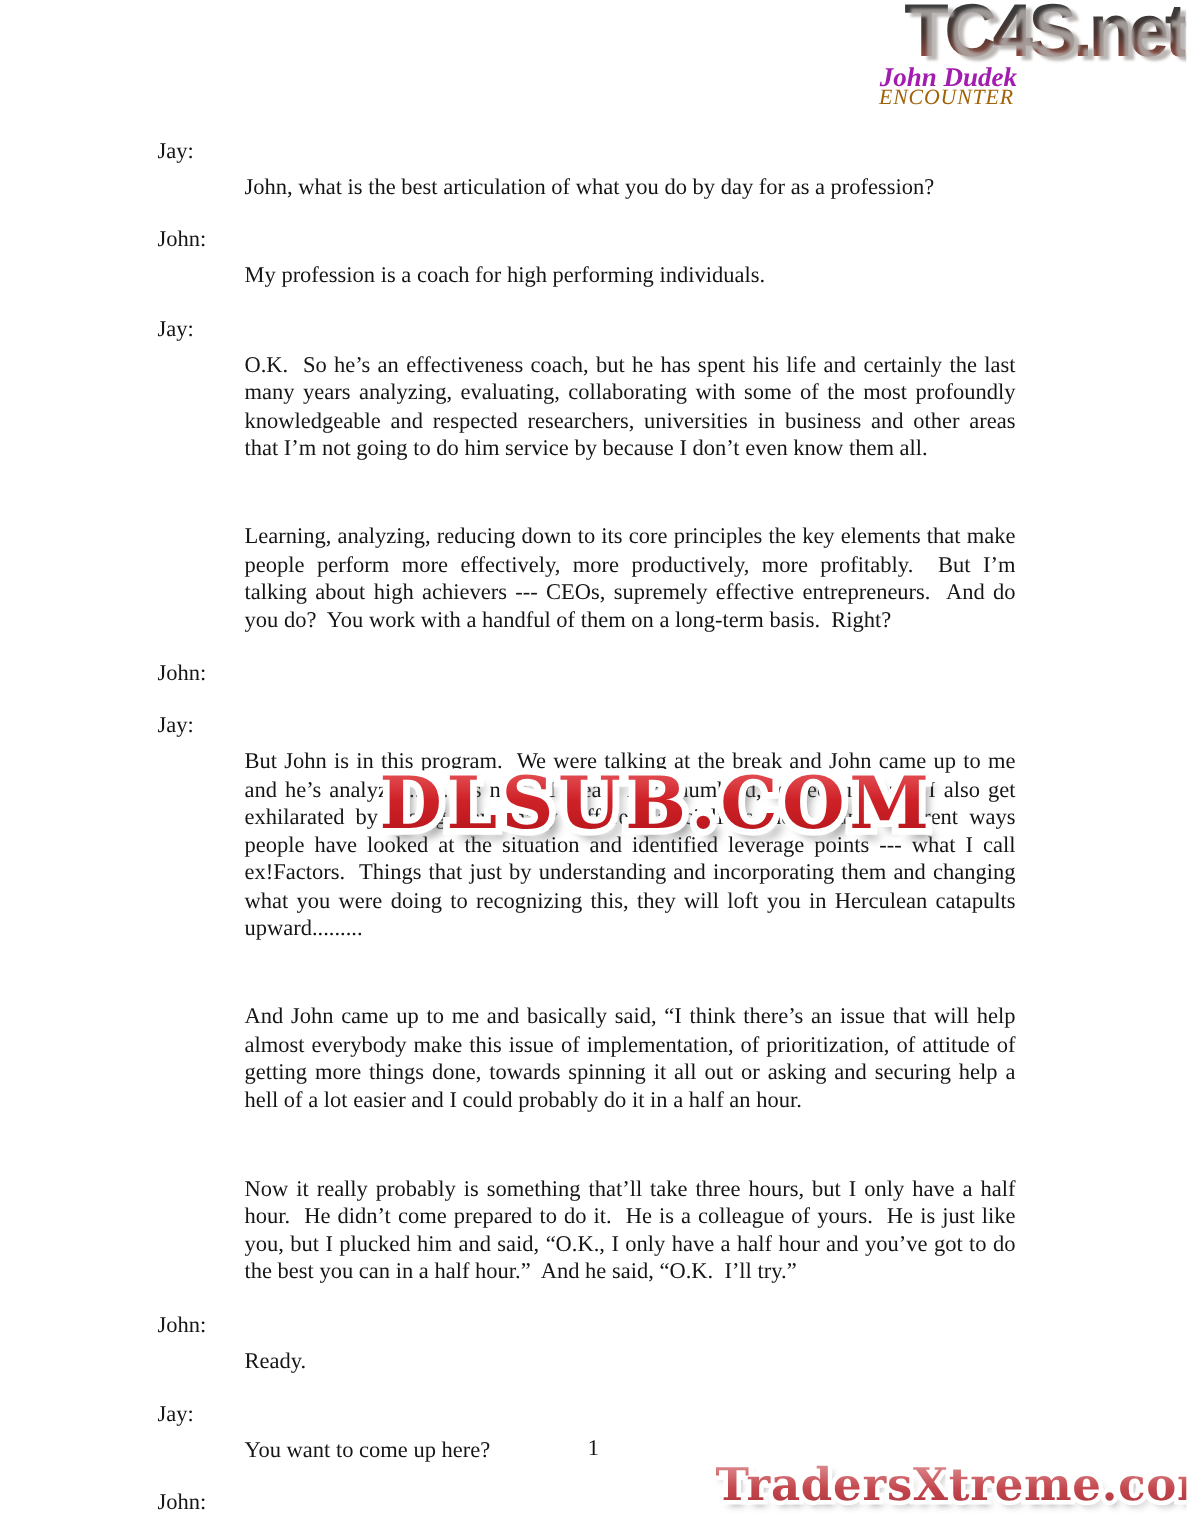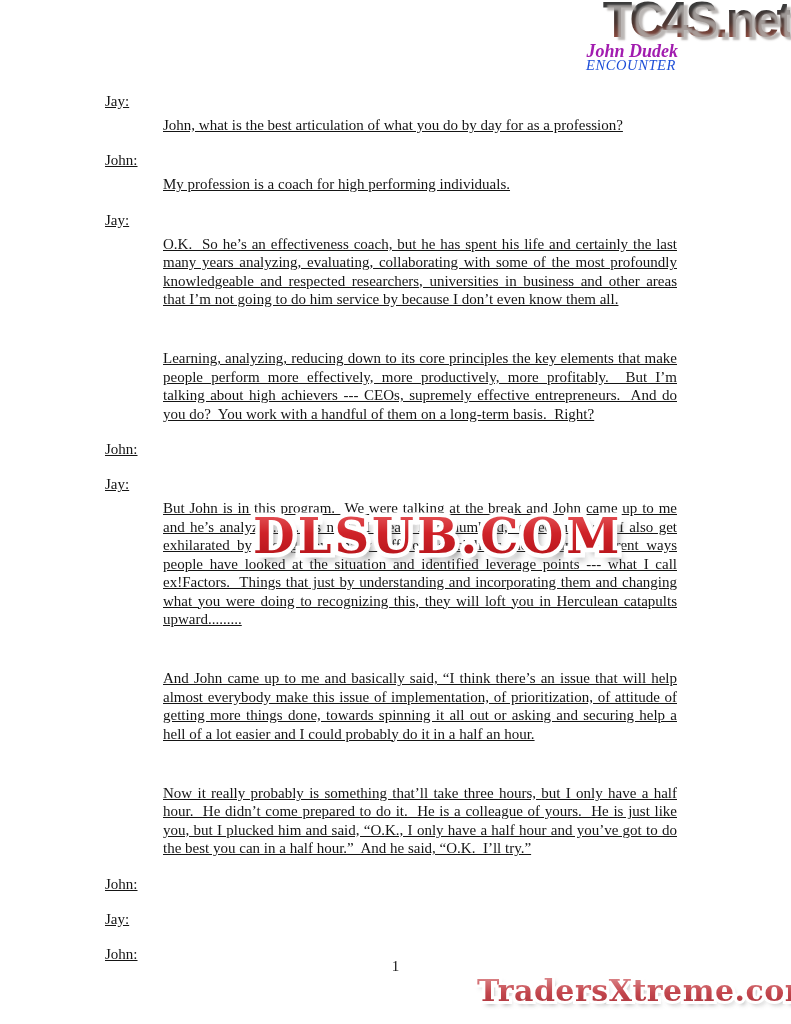--- a/index.html
+++ b/index.html
@@ -42,33 +42,33 @@
     font-size: 18px;
     color: #a21caf;
   }
   .doc-title {
     position: absolute;
     top: 57px;
     right: 115px;
     font-style: italic;
     font-size: 14.5px;
     letter-spacing: 0.6px;
-    color: #1d4ed8;
+    color: #a16207;
   }
 
   
   .transcript {
     position: absolute;
     left: 105px;
     top: 92px;
     width: 572px;
     font-size: 15px;
     line-height: 18.4px;
   }
-  .row { display: flex; margin-bottom: 17px; text-decoration: underline; }
+  .row { display: flex; margin-bottom: 17px; }
   .speaker { flex: 0 0 58px; width: 58px; }
   .text { flex: 1; text-align: justify; margin-top: 24px; }
 
   
   .page-number {
     position: absolute;
     left: 0;
     top: 958px;
     width: 791px;
     text-align: center;
@@ -156,23 +156,25 @@
     <div class="row">
       <span class="speaker"></span>
       <div class="text">And John came up to me and basically said, “I think there’s an issue that will help almost everybody make this issue of implementation, of prioritization, of attitude of getting more things done, towards spinning it all out or asking and securing help a hell of a lot easier and I could probably do it in a half an hour.</div>
     </div>
     <div class="row">
       <span class="speaker"></span>
       <div class="text">Now it really probably is something that’ll take three hours, but I only have a half hour.&nbsp; He didn’t come prepared to do it.&nbsp; He is a colleague of yours.&nbsp; He is just like you, but I plucked him and said, “O.K., I only have a half hour and you’ve got to do the best you can in a half hour.”&nbsp; And he said, “O.K.&nbsp; I’ll try.”</div>
     </div>
     <div class="row">
       <span class="speaker">John:</span>
+      <div class="text">Ready.</div>
     </div>
     <div class="row">
       <span class="speaker">Jay:</span>
+      <div class="text">You want to come up here?</div>
     </div>
     <div class="row">
       <span class="speaker">John:</span>
     </div>
   </div>
 
   <div class="page-number">1</div>
 
   <div class="wm wm-center">
     <span class="wm-stroke">DLSUB.COM</span>

